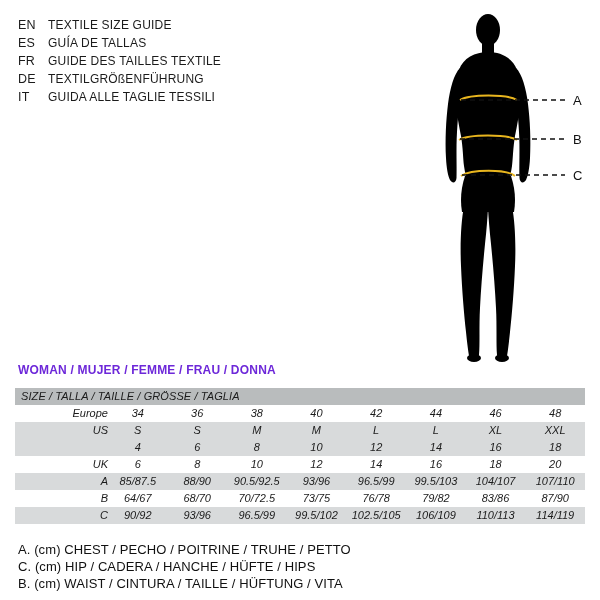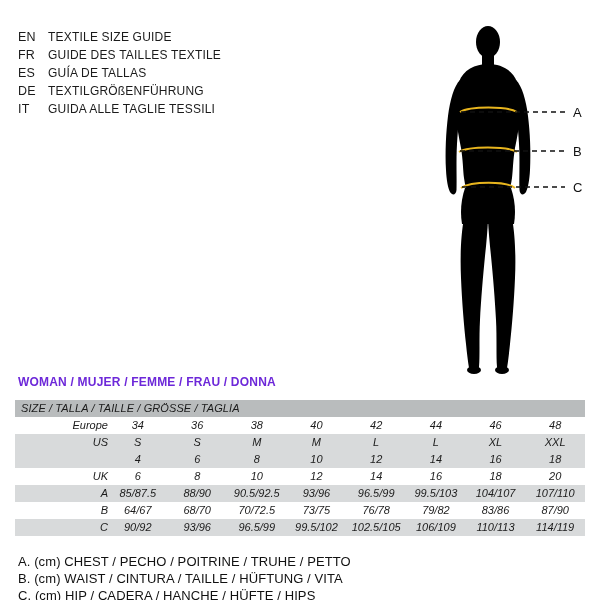--- a/index.html
+++ b/index.html
@@ -12,21 +12,20 @@
     background: #ffffff;
     font-family: "Liberation Sans", sans-serif;
     color: #1b1b1b;
     overflow: hidden;
   }
   #page {
     position: relative;
     width: 600px;
     height: 492px;
     box-sizing: border-box;
-    margin-top: 12px;
   }
 
   
   .lang-block {
     position: absolute;
     top: 16px;
     left: 18px;
     width: 300px;
   }
   .lang-row {
@@ -134,26 +133,26 @@
 <body>
 
 <div id="page">
 
   <div class="lang-block">
     <div class="lang-row">
       <span class="lang-code">EN</span>
       <span class="lang-text">TEXTILE SIZE GUIDE</span>
     </div>
     <div class="lang-row">
+      <span class="lang-code">ES</span>
+      <span class="lang-text">GUÍA DE TALLAS</span>
+    </div>
+    <div class="lang-row">
       <span class="lang-code">FR</span>
       <span class="lang-text">GUIDE DES TAILLES TEXTILE</span>
-    </div>
-    <div class="lang-row">
-      <span class="lang-code">ES</span>
-      <span class="lang-text">GUÍA DE TALLAS</span>
     </div>
     <div class="lang-row">
       <span class="lang-code">DE</span>
       <span class="lang-text">TEXTILGRÖßENFÜHRUNG</span>
     </div>
     <div class="lang-row">
       <span class="lang-code">IT</span>
       <span class="lang-text">GUIDA ALLE TAGLIE TESSILI</span>
     </div>
   </div>
@@ -323,17 +322,17 @@
         <td class="val">102.5/105</td>
         <td class="val">106/109</td>
         <td class="val">110/113</td>
         <td class="val">114/119</td>
       </tr>
     </tbody>
   </table>
 
   <div class="legend">
     <div class="legend-row">A. (cm) CHEST / PECHO / POITRINE / TRUHE / PETTO</div>
+    <div class="legend-row">C. (cm) HIP / CADERA / HANCHE / HÜFTE / HIPS</div>
     <div class="legend-row">B. (cm) WAIST / CINTURA / TAILLE / HÜFTUNG / VITA</div>
-    <div class="legend-row">C. (cm) HIP / CADERA / HANCHE / HÜFTE / HIPS</div>
   </div>
 
 </div>
 
 </body></html>

